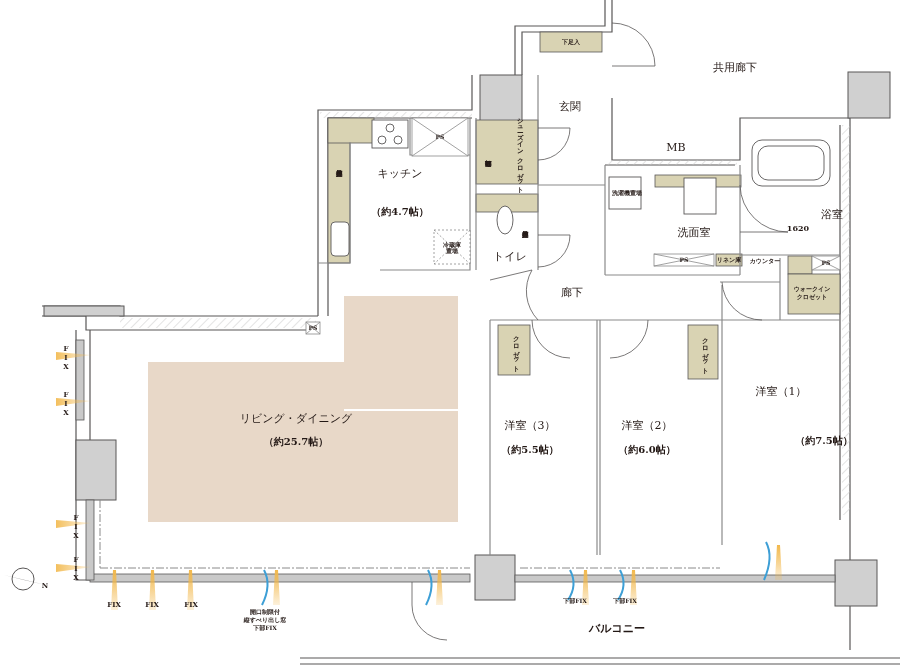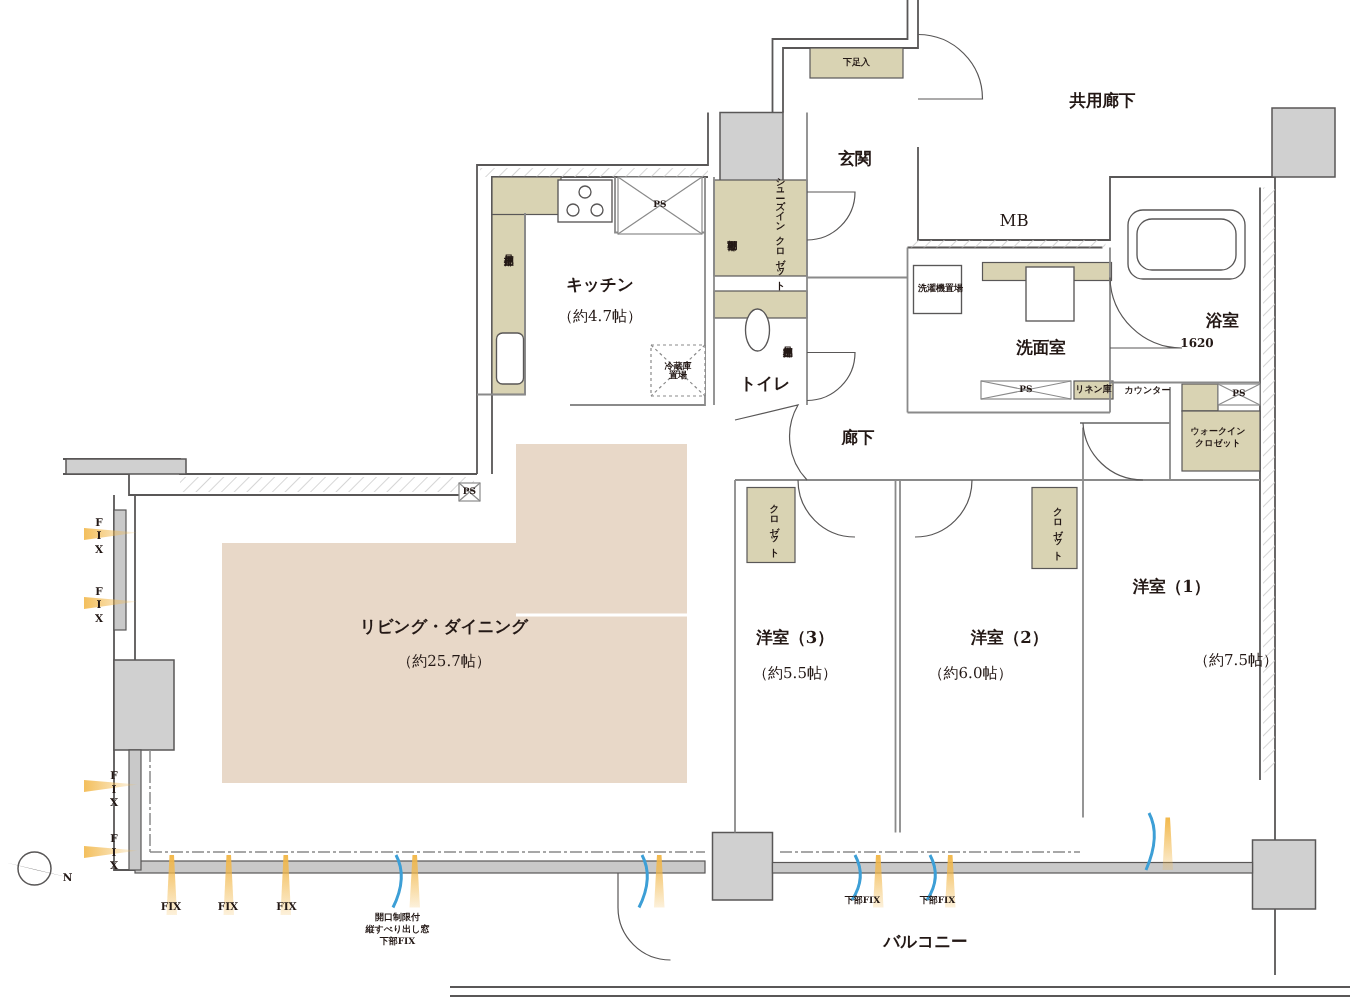--- a/index.html
+++ b/index.html
@@ -1,22 +1,22 @@
 <!DOCTYPE html>
 <html><head>
 <meta charset="utf-8">
 <style>
   html, body { margin:0; padding:0; background:#ffffff; }
   body { width:900px; height:667px; position:relative; overflow:hidden;
          font-family:"DejaVu Serif", "Liberation Serif", serif; color:#231815; }
   svg { position:absolute; left:0; top:0; }
   .lbl { position:absolute; white-space:nowrap; font-family:"DejaVu Serif","Liberation Serif",serif;
          color:#231815; transform:translate(-50%,-50%); line-height:1; }
-  .lbl.room { font-size:11px; font-weight:bold; }
-  .lbl.sub { font-size:10px; font-weight:normal; }
+  .lbl.room { font-size:11px; font-weight:normal; }
+  .lbl.sub { font-size:10px; font-weight:bold; }
   .lbl.tiny { font-size:6px; font-weight:bold; }
   .lbl.v { writing-mode:vertical-rl; font-size:6.5px; font-weight:bold; letter-spacing:0; }
   .lbl.fix { font-size:7px; font-weight:bold; }
   .lbl.fixv { font-size:7px; font-weight:bold; writing-mode:vertical-rl; text-orientation:upright; }
 </style>
 </head>
 <body>
 
 <svg width="900" height="667" viewBox="0 0 900 667">
   <defs>
@@ -202,37 +202,37 @@
 
   <g>
     <circle cx="23" cy="579" r="11" fill="none" stroke="#595757" stroke-width="1"></circle>
     <polygon points="4,575 46,585 24,580" fill="#595757"></polygon>
   </g>
 </svg>
 
 <div class="lbl room" style="left:296px;top:418px">リビング・ダイニング</div>
 <div class="lbl sub" style="left:296px;top:442px">（約25.7帖）</div>
 
-<div class="lbl room" style="left:400px;top:190px">キッチン</div>
+<div class="lbl room" style="left:400px;top:173px">キッチン</div>
 <div class="lbl sub" style="left:400px;top:212px">（約4.7帖）</div>
 
 <div class="lbl room" style="left:530px;top:425px">洋室（3）</div>
 <div class="lbl sub" style="left:530px;top:450px">（約5.5帖）</div>
 
-<div class="lbl room" style="left:673px;top:425px">洋室（2）</div>
+<div class="lbl room" style="left:647px;top:425px">洋室（2）</div>
 <div class="lbl sub" style="left:647px;top:450px">（約6.0帖）</div>
 
 <div class="lbl room" style="left:781px;top:391px">洋室（1）</div>
 <div class="lbl sub" style="left:824px;top:441px">（約7.5帖）</div>
 
 <div class="lbl room" style="left:570px;top:106px">玄関</div>
 <div class="lbl room" style="left:572px;top:292px">廊下</div>
 <div class="lbl room" style="left:510px;top:256px">トイレ</div>
 <div class="lbl room" style="left:694px;top:232px">洗面室</div>
-<div class="lbl room" style="left:815px;top:214px">浴室</div>
+<div class="lbl room" style="left:832px;top:214px">浴室</div>
 <div class="lbl tiny" style="left:798px;top:228px;font-size:8px">1620</div>
 <div class="lbl room" style="left:676px;top:147px;font-weight:normal">MB</div>
 <div class="lbl room" style="left:735px;top:67px">共用廊下</div>
 <div class="lbl room" style="left:617px;top:628px;font-weight:bold">バルコニー</div>
 
 <div class="lbl tiny" style="left:571px;top:42px">下足入</div>
 <div class="lbl v" style="left:520px;top:152px">シューズイン クロゼット</div>
 <div class="lbl v" style="left:488px;top:155px">下部可動棚</div>
 <div class="lbl v" style="left:339px;top:165px">上部吊戸棚</div>
 <div class="lbl v" style="left:525px;top:226px">上部吊戸棚</div>

